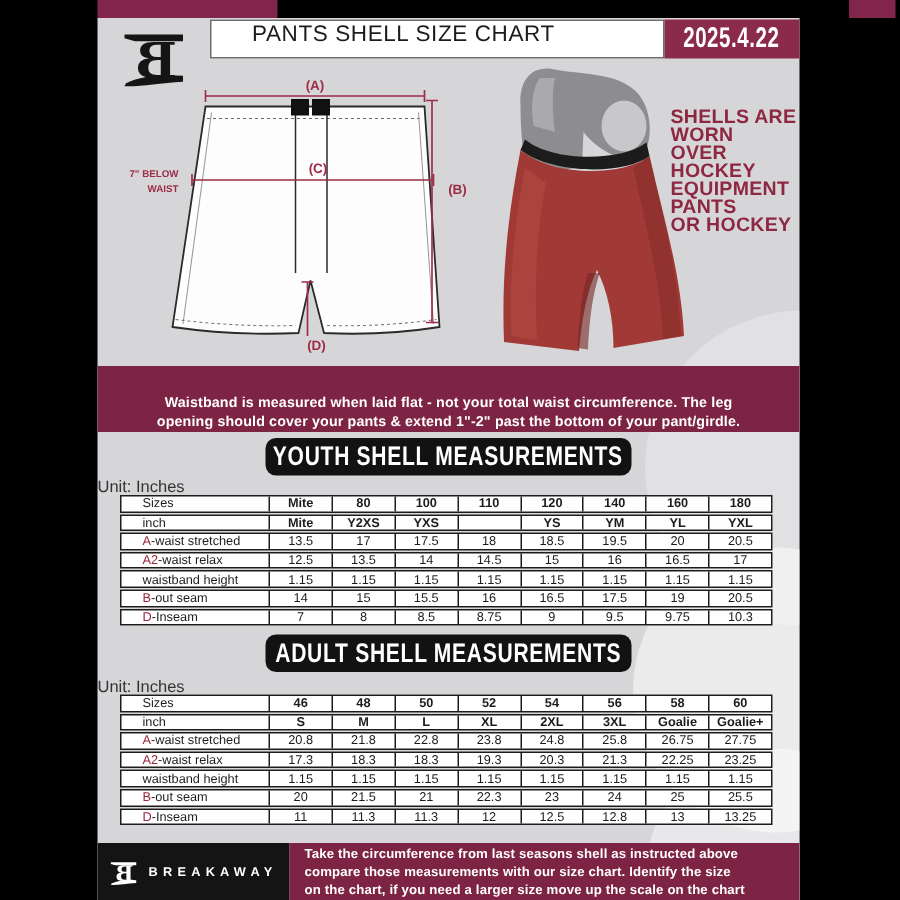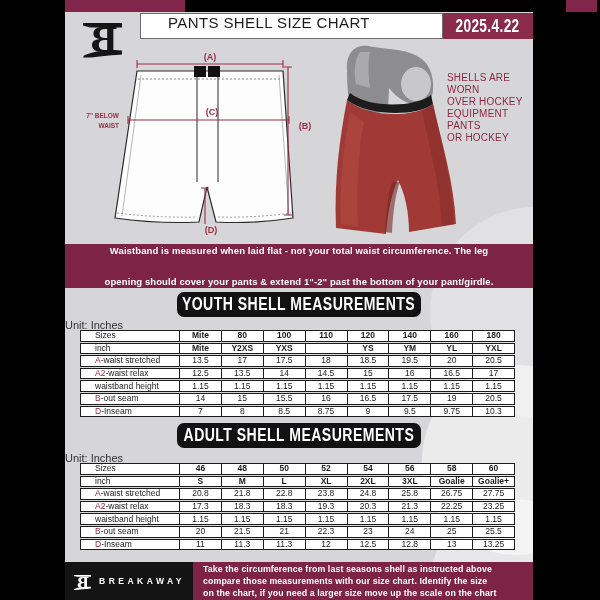--- a/index.html
+++ b/index.html
@@ -22,25 +22,25 @@
   .title-box{left:75px;top:1px;width:303px;height:26px;background:#fff;border:1px solid #6d6d6d;
              box-sizing:border-box;display:flex;padding-left:27px;}
   .title-text{font-size:15px;color:#1c1c1c;letter-spacing:.4px;white-space:nowrap;}
   .date-box{left:378px;top:1px;width:90px;height:26px;background:#8b2b4c;display:flex;
             align-items:center;justify-content:center;}
   .date-text{color:#fff;font-weight:bold;font-size:19px;display:inline-block;
              transform:scaleX(.72);letter-spacing:.5px;white-space:nowrap;}
   
   .diagram-svg{left:10px;top:40px;width:240px;height:190px;}
   .photo-svg{left:265px;top:28px;width:140px;height:210px;}
-  .shells-note{left:382px;top:60px;width:84px;color:#8e2742;font-weight:normal;font-size:10px;
+  .shells-note{left:382px;top:60px;width:84px;color:#8e2742;font-weight:bold;font-size:13px;
                line-height:12px;letter-spacing:.2px;}
   
   .notice{left:0;top:232px;width:468px;height:44px;background:#7d2343;color:#fff;
-          display:flex;flex-direction:column;align-items:center;justify-content:space-between;}
+          display:flex;flex-direction:column;align-items:center;justify-content:flex-end;}
   .notice div{font-size:9.5px;font-weight:bold;line-height:13px;white-space:nowrap;letter-spacing:.1px;}
   
   .sect{width:244px;height:25px;background:#121212;border-radius:7px;display:flex;
         align-items:center;justify-content:center;left:112px;}
   .sect span{color:#fff;font-weight:bold;font-size:18px;display:inline-block;
              transform:scaleX(.78);letter-spacing:.6px;white-space:nowrap;}
   .sect-youth{top:280px;}
   .sect-adult{top:411px;}
   .unit{width:468px;text-align:left;font-size:11px;color:#333;}
   .unit-youth{top:307px;}

